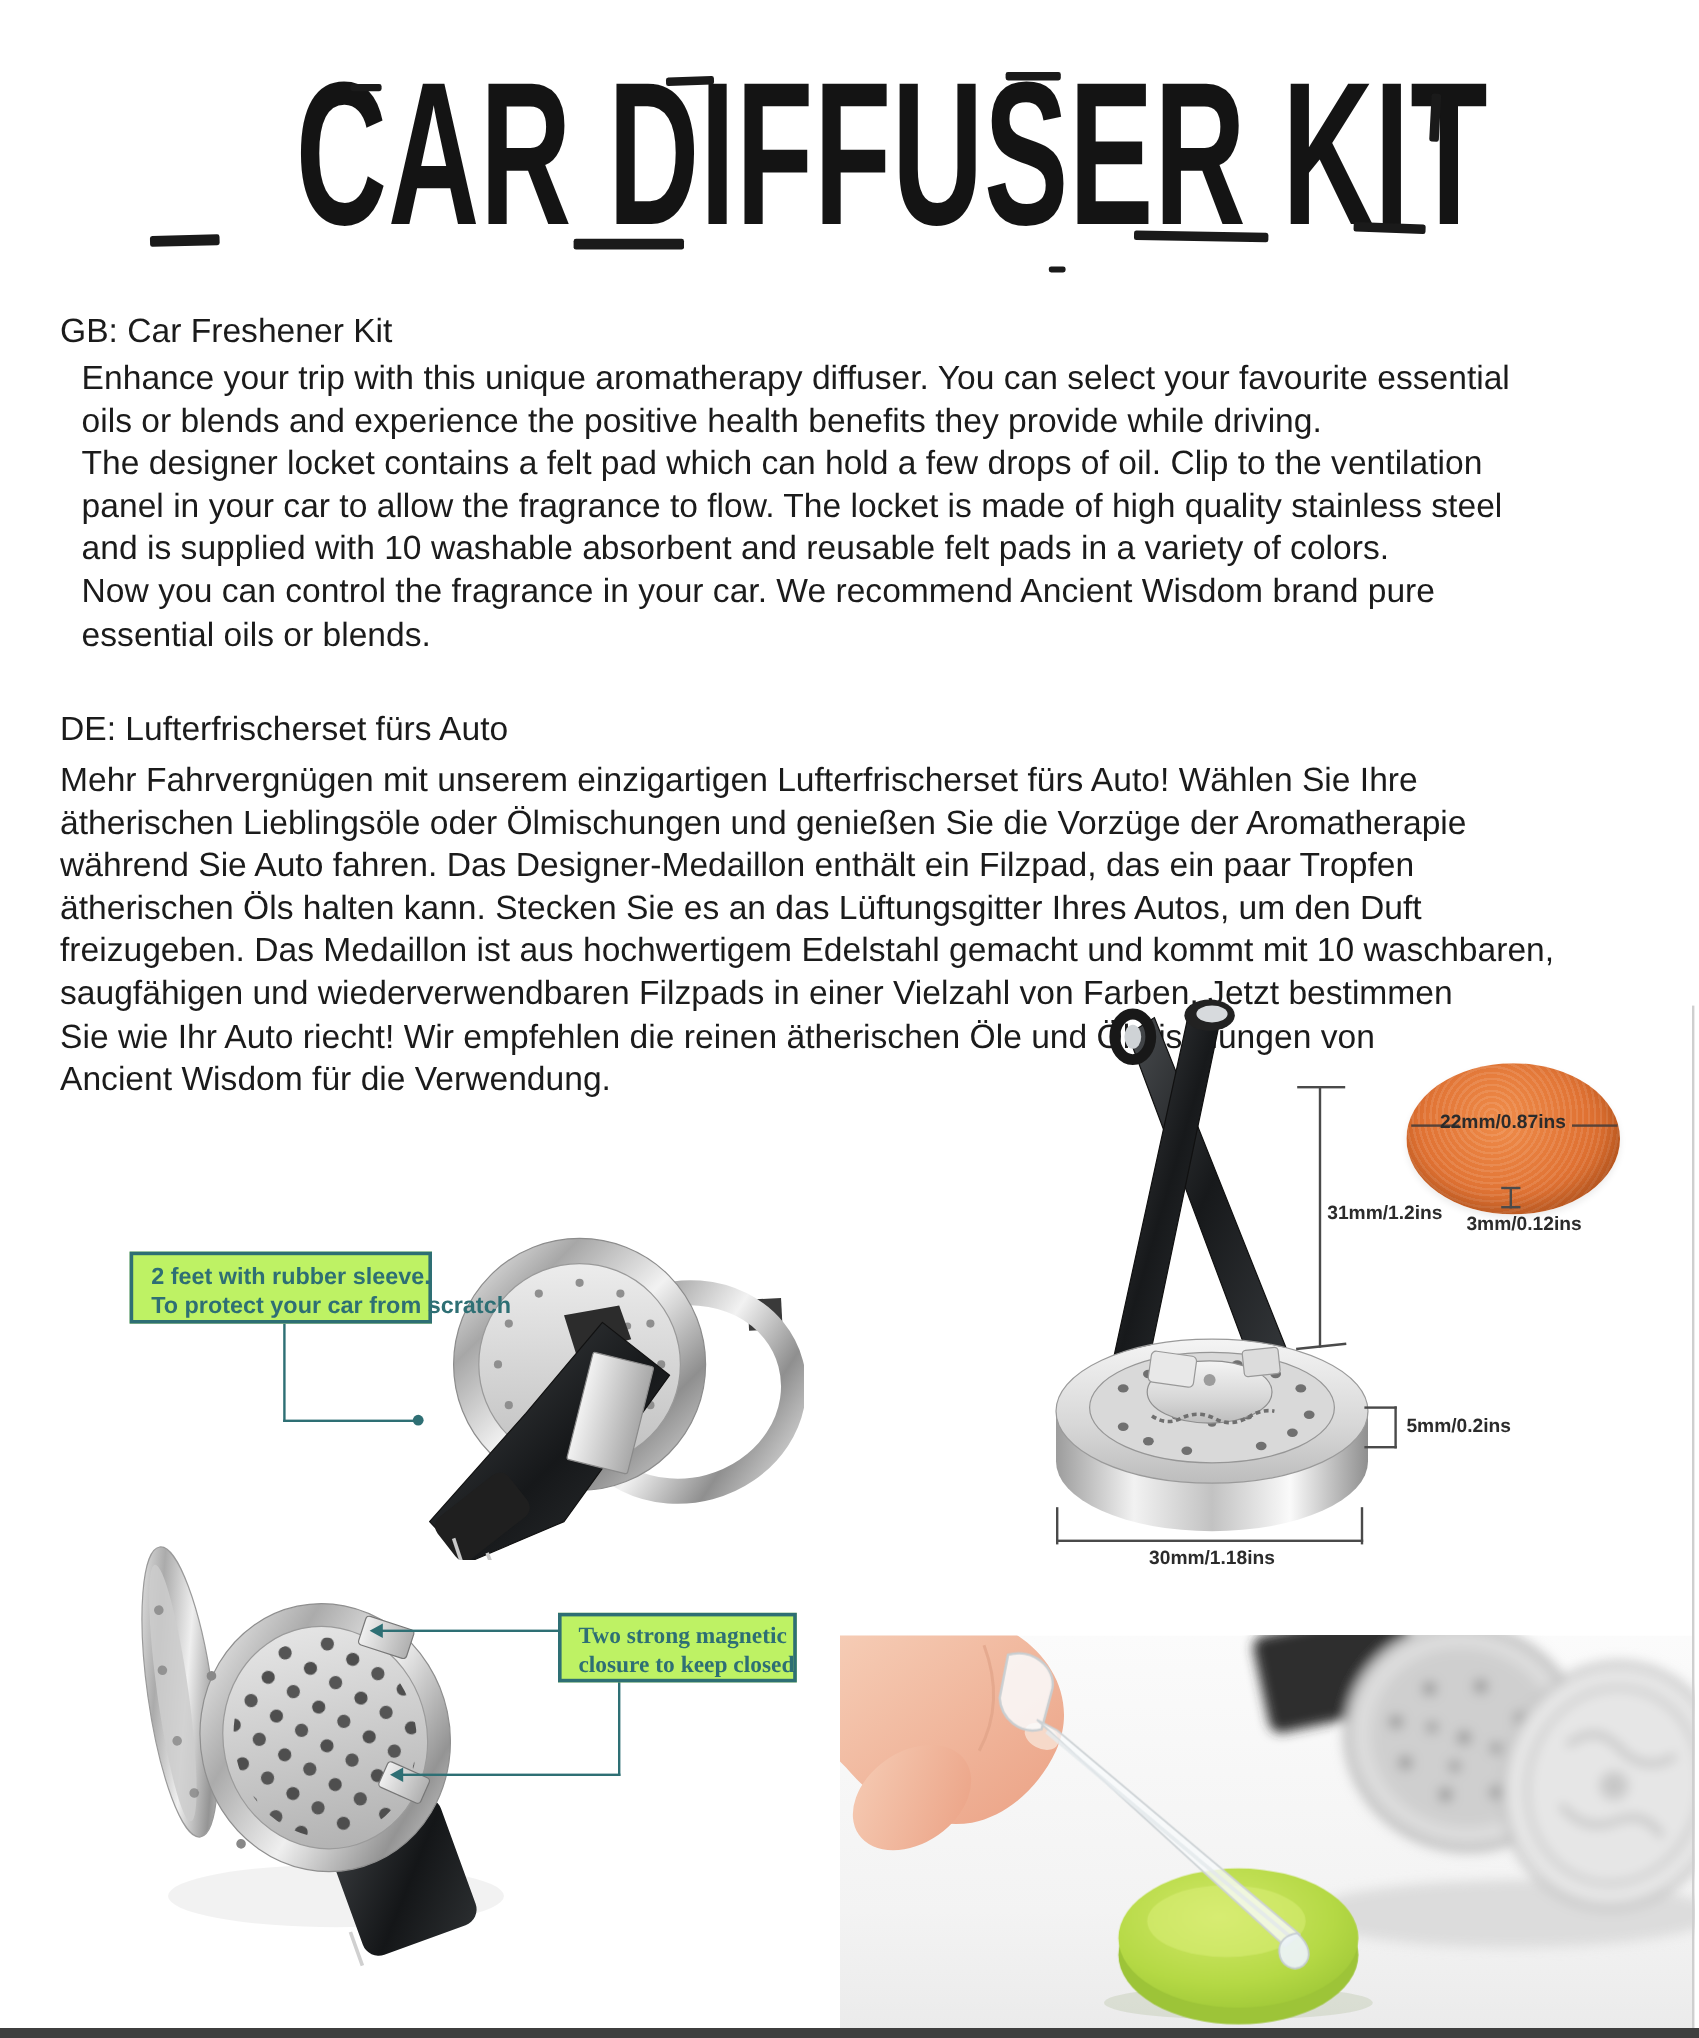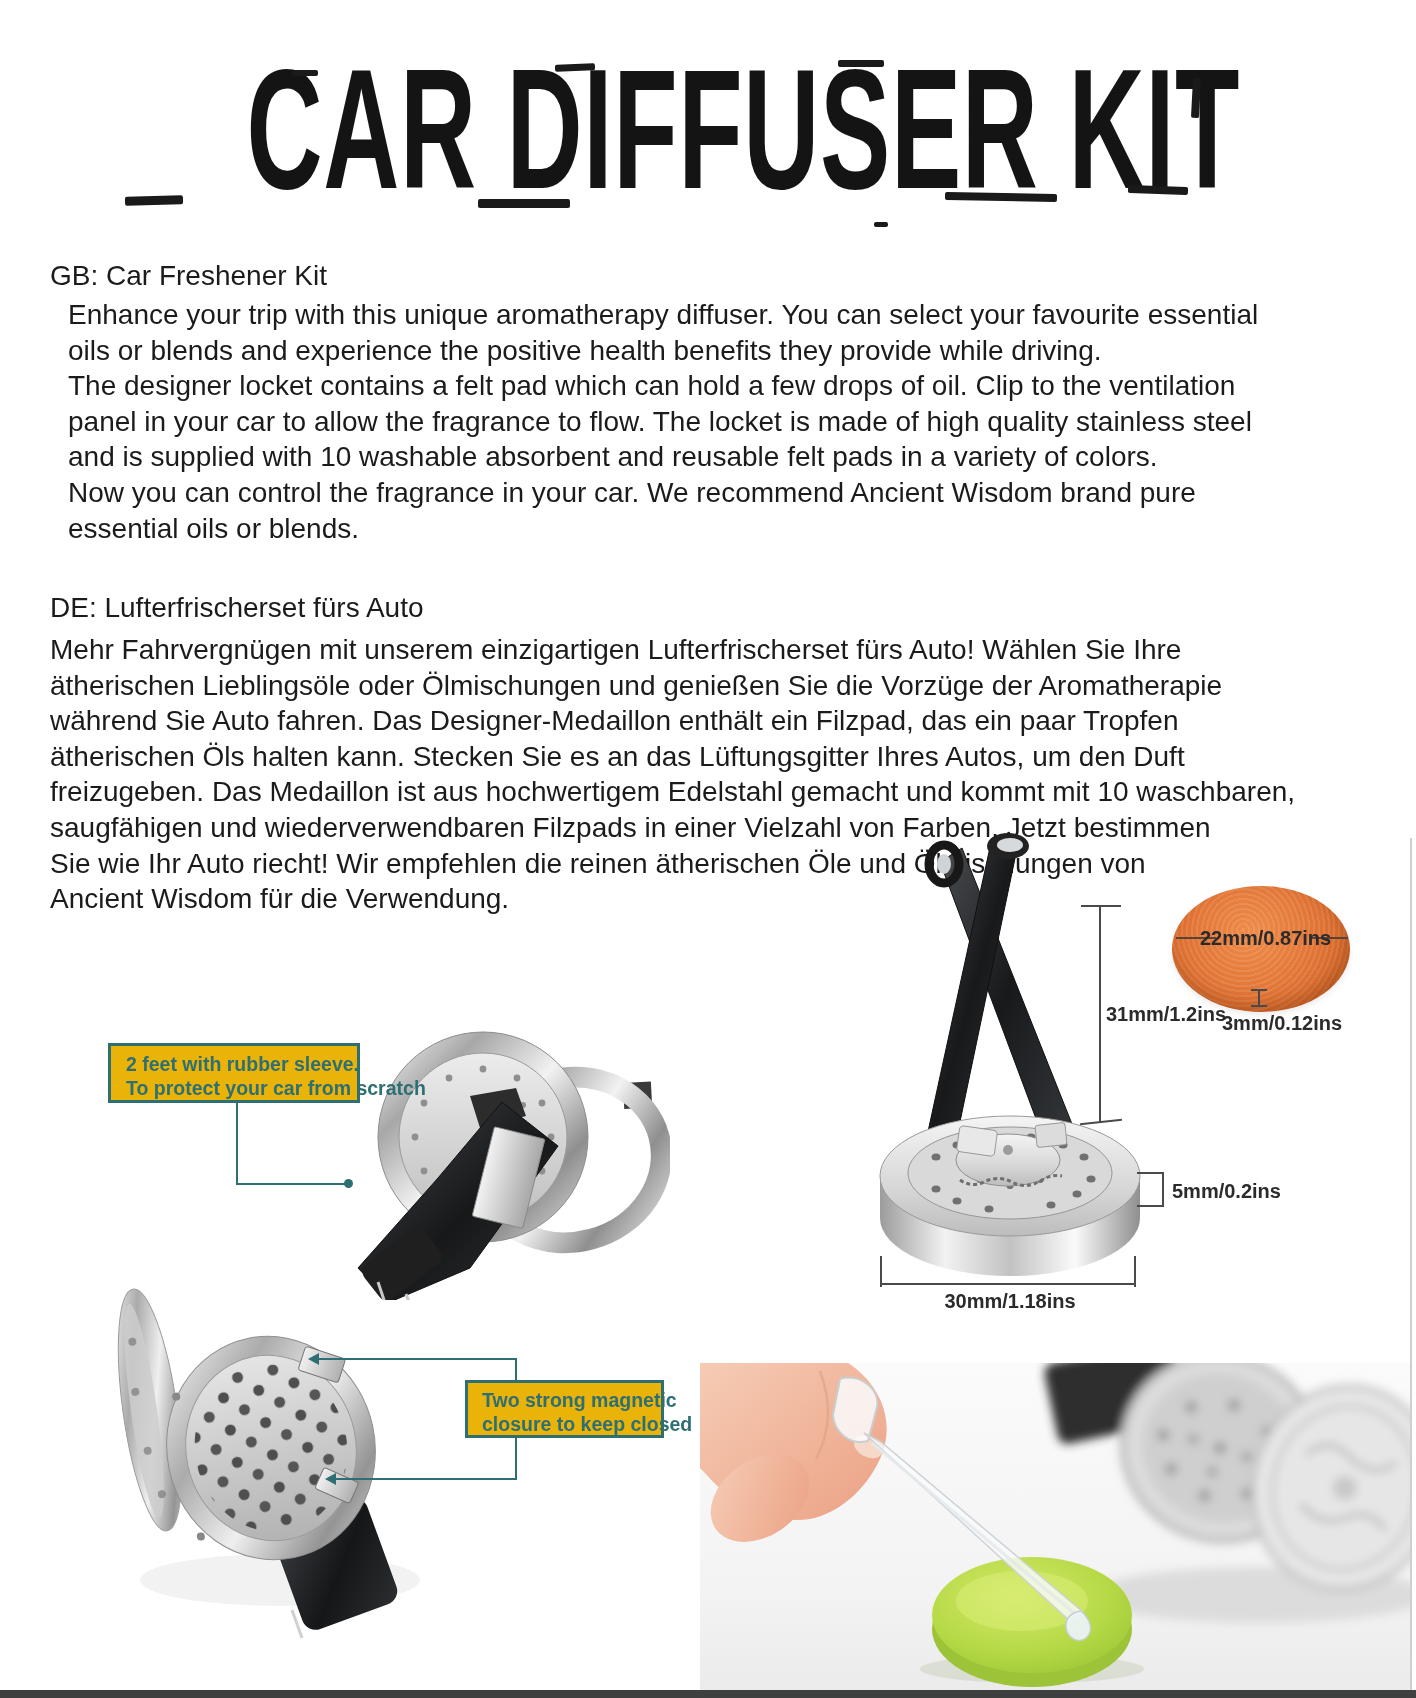--- a/index.html
+++ b/index.html
@@ -10,29 +10,29 @@
   .title-wrap{position:absolute;left:-58px;right:0;top:44px;text-align:center;}
   .title-wrap span{display:inline-block;transform:scaleX(.62);transform-origin:center;
        font-size:170px;font-weight:800;line-height:1;color:#141414;white-space:nowrap;
        letter-spacing:1px;}
   .smudge{position:absolute;background:#1a1a1a;border-radius:2px;}
   
   .heading{position:absolute;left:50px;font-size:28px;font-weight:400;white-space:pre;}
   .bodytext{position:absolute;left:50px;font-size:28px;line-height:35.6px;white-space:pre;}
   
   .dimline{position:absolute;background:#4a4a4a;}
-  .dimlabel{position:absolute;font-size:20px;font-weight:700;color:#2b2b2b;white-space:nowrap;}
+  .dimlabel{position:absolute;font-size:16px;font-weight:700;color:#2b2b2b;white-space:nowrap;}
   
   .felt-orange{position:absolute;left:1172px;top:886px;width:178px;height:126px;border-radius:50%;
       background:
         repeating-radial-gradient(circle at 40% 35%, rgba(255,255,255,.10) 0 2px, rgba(0,0,0,0) 2px 5px),
         radial-gradient(circle at 45% 38%, #ef8c4a 0%, #e07233 55%, #c95f22 100%);
       box-shadow: inset -4px -8px 14px rgba(120,50,10,.35), 0 3px 6px rgba(0,0,0,.08);}
   
-  .callout{position:absolute;background:#eab308;border:3px solid #2e6f74;z-index:5;
+  .callout{position:absolute;background:#bef264;border:3px solid #2e6f74;z-index:5;
       font-size:19.5px;font-weight:700;color:#2e6f74;line-height:24px;white-space:pre;}
   .c-line{position:absolute;background:#2e6f74;z-index:4;}
   .c-dot{position:absolute;width:9px;height:9px;border-radius:50%;background:#2e6f74;z-index:4;}
   .c-arrow{position:absolute;width:0;height:0;border-top:6px solid transparent;
       border-bottom:6px solid transparent;border-right:11px solid #2e6f74;z-index:4;}
   .edge-line{position:absolute;background:#cfcfcf;}
   .bottom-strip{position:absolute;left:0;right:0;bottom:0;height:8px;background:#3f3f3f;}
 </style>
 </head>
 <body>
@@ -356,17 +356,17 @@
 To protect your car from scratch</div>
 <div class="c-line" style="left:236px;top:1103px;width:2px;height:82px;"></div>
 <div class="c-line" style="left:236px;top:1183px;width:112px;height:2px;"></div>
 <div class="c-dot" style="left:344px;top:1179px;"></div>
 
 <div class="c-line" style="left:318px;top:1358px;width:199px;height:2px;"></div>
 <div class="c-arrow" style="left:308px;top:1353px;"></div>
 <div class="c-line" style="left:335px;top:1478px;width:182px;height:2px;"></div>
 <div class="c-arrow" style="left:325px;top:1473px;"></div>
 <div class="c-line" style="left:515px;top:1358px;width:2px;height:122px;"></div>
-<div class="callout" style="left:465px;top:1380px;width:199px;height:58px;padding:5px 0 0 14px;box-sizing:border-box;">Two strong magnetic
+<div class="callout" style="left:465px;top:1344px;width:199px;height:58px;padding:5px 0 0 14px;box-sizing:border-box;font-family:Liberation Serif, serif;">Two strong magnetic
 closure to keep closed</div>
 
 <div class="edge-line" style="left:1410px;top:838px;width:2px;height:853px;"></div>
 <div class="bottom-strip"></div>
 
 </body></html>

